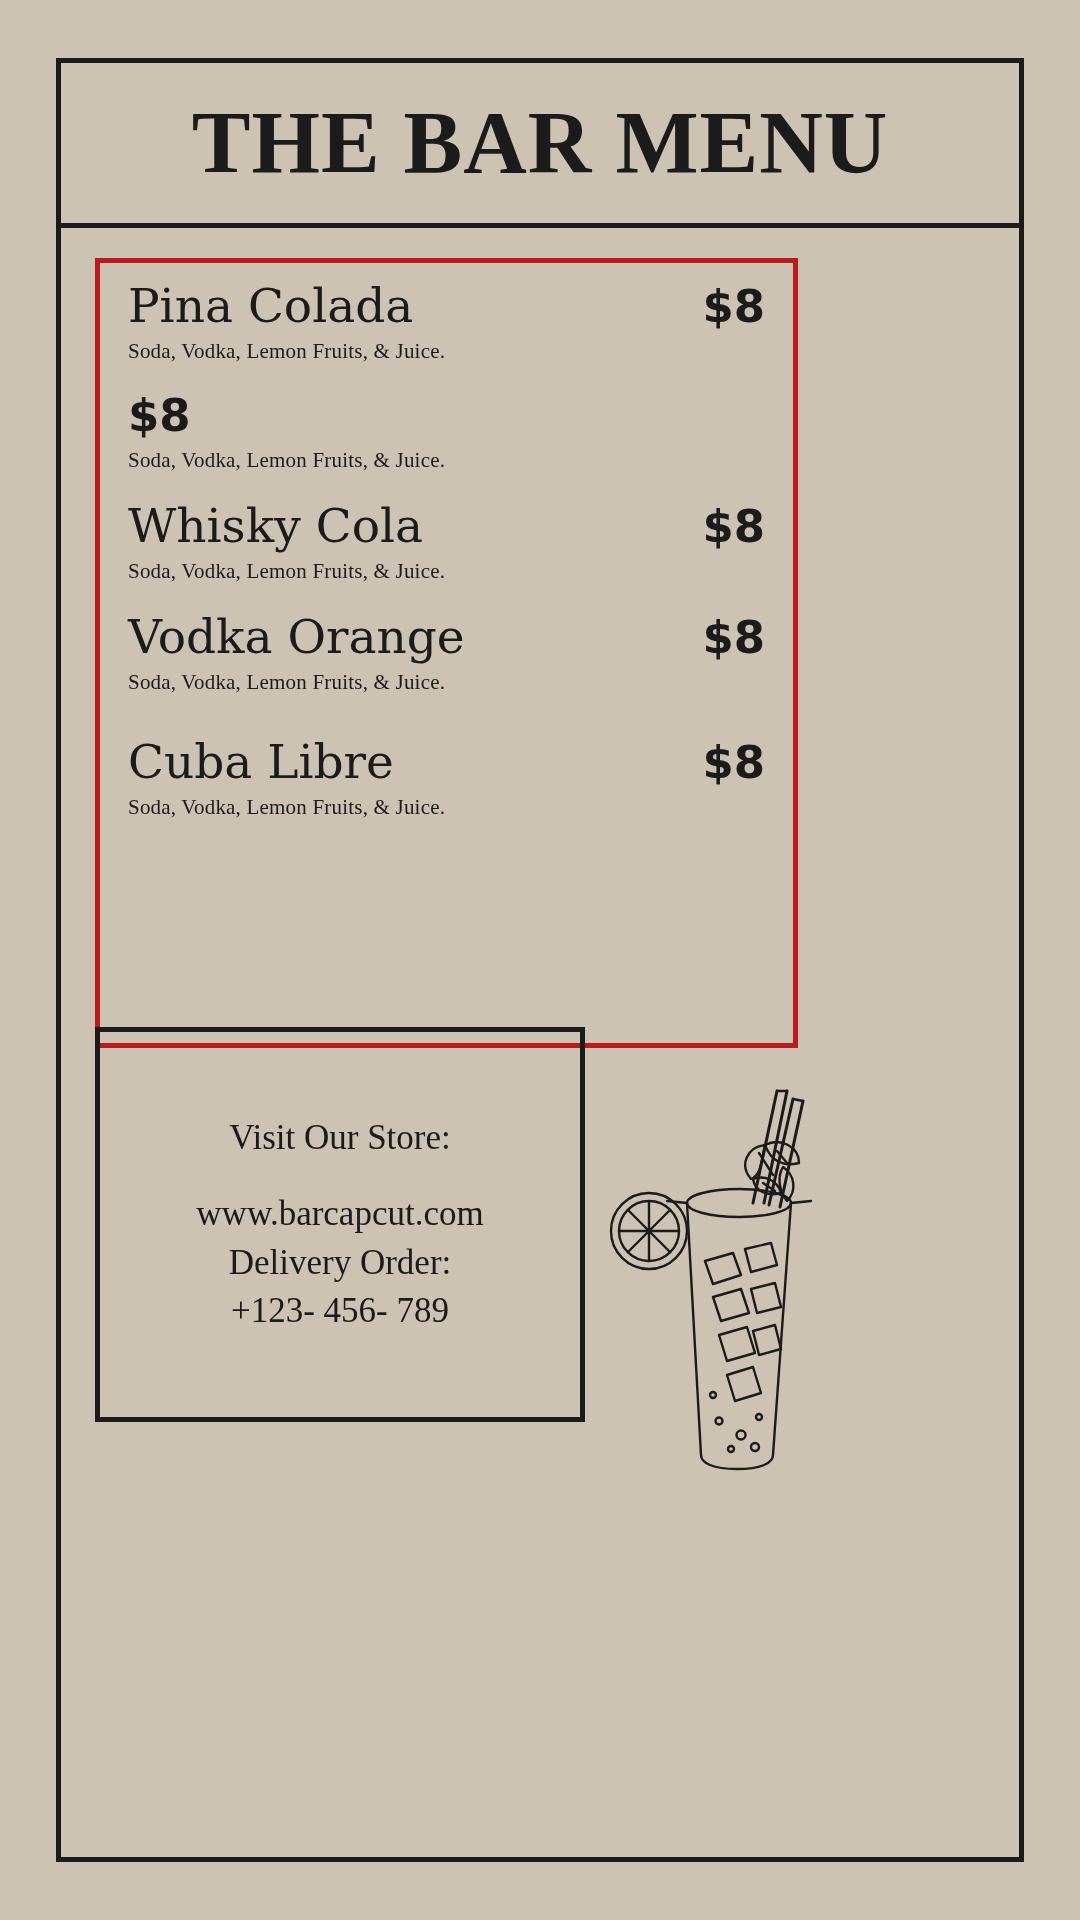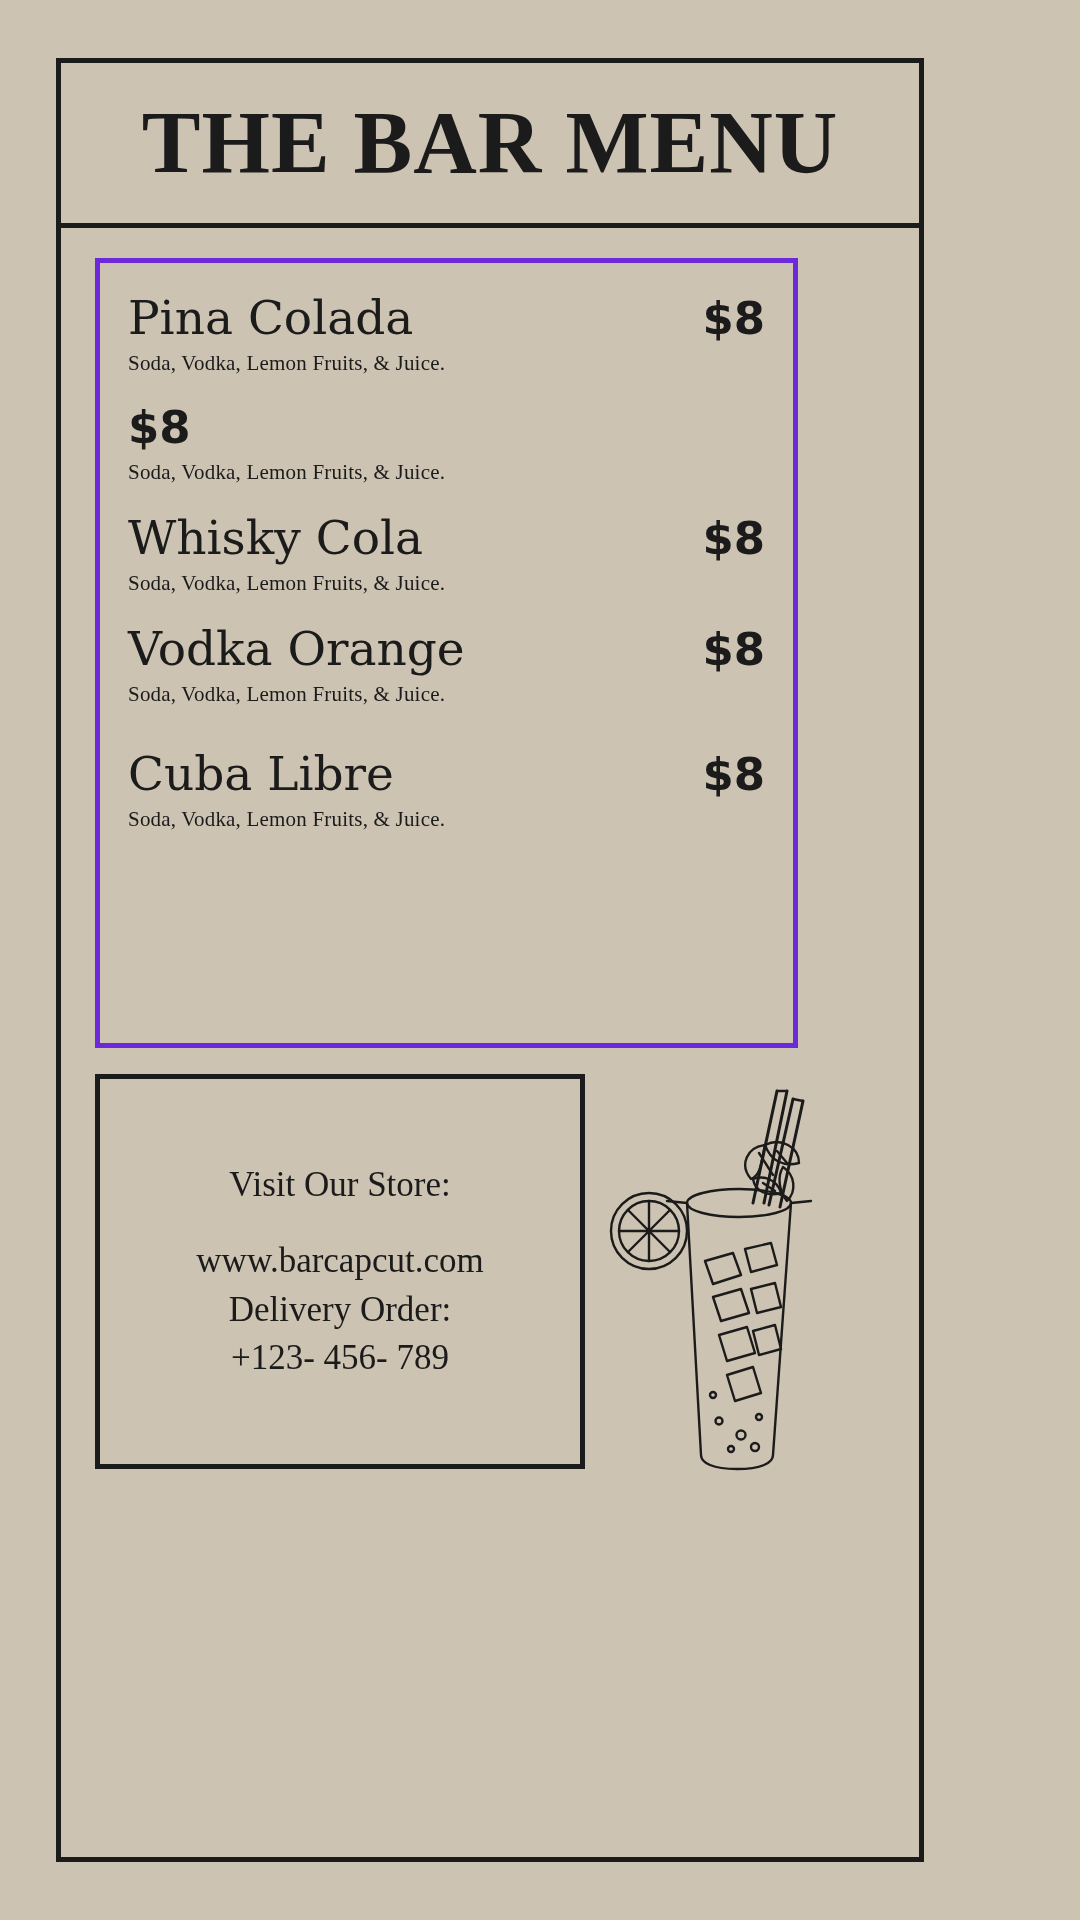--- a/index.html
+++ b/index.html
@@ -12,21 +12,21 @@
     background: #cdc3b2;
     font-family: "Liberation Serif", serif;
     color: #1b1b1b;
     overflow: hidden;
   }
 
   .poster {
     position: absolute;
     left: 56px;
     top: 58px;
-    width: 868px;
+    width: 968px;
     height: 1804px;
     border: 5px solid #1b1b1b;
     box-sizing: border-box;
   }
 
   
   .title-block {
     height: 165px;
     border-bottom: 5px solid #1b1b1b;
     display: flex;
@@ -44,23 +44,23 @@
   }
 
   
   .menu-box {
     position: absolute;
     left: 34px;
     top: 195px;
     width: 700px;
     width: 703px;
     height: 790px;
-    border: 5px solid #6d28d9;
-    box-sizing: border-box;
-    padding: 28px 28px 20px 28px;
+    border: 5px solid #b91c1c;
+    box-sizing: border-box;
+    padding: 16px 28px 20px 28px;
   }
   .menu-box {
     width: 703px;
   }
 
   .menu-item {
     margin-bottom: 26px;
   }
   .menu-item:last-child { margin-bottom: 0; margin-top: 40px; }
 
@@ -86,21 +86,21 @@
     font-family: Liberation Serif, serif;
     font-size: 21px;
     margin-top: 6px;
     letter-spacing: 0.2px;
   }
 
   
   .info-box {
     position: absolute;
     left: 34px;
-    top: 1011px;
+    top: 964px;
     width: 490px;
     height: 395px;
     border: 5px solid #1b1b1b;
     box-sizing: border-box;
     display: flex;
     flex-direction: column;
     align-items: center;
     justify-content: center;
     text-align: center;
   }

